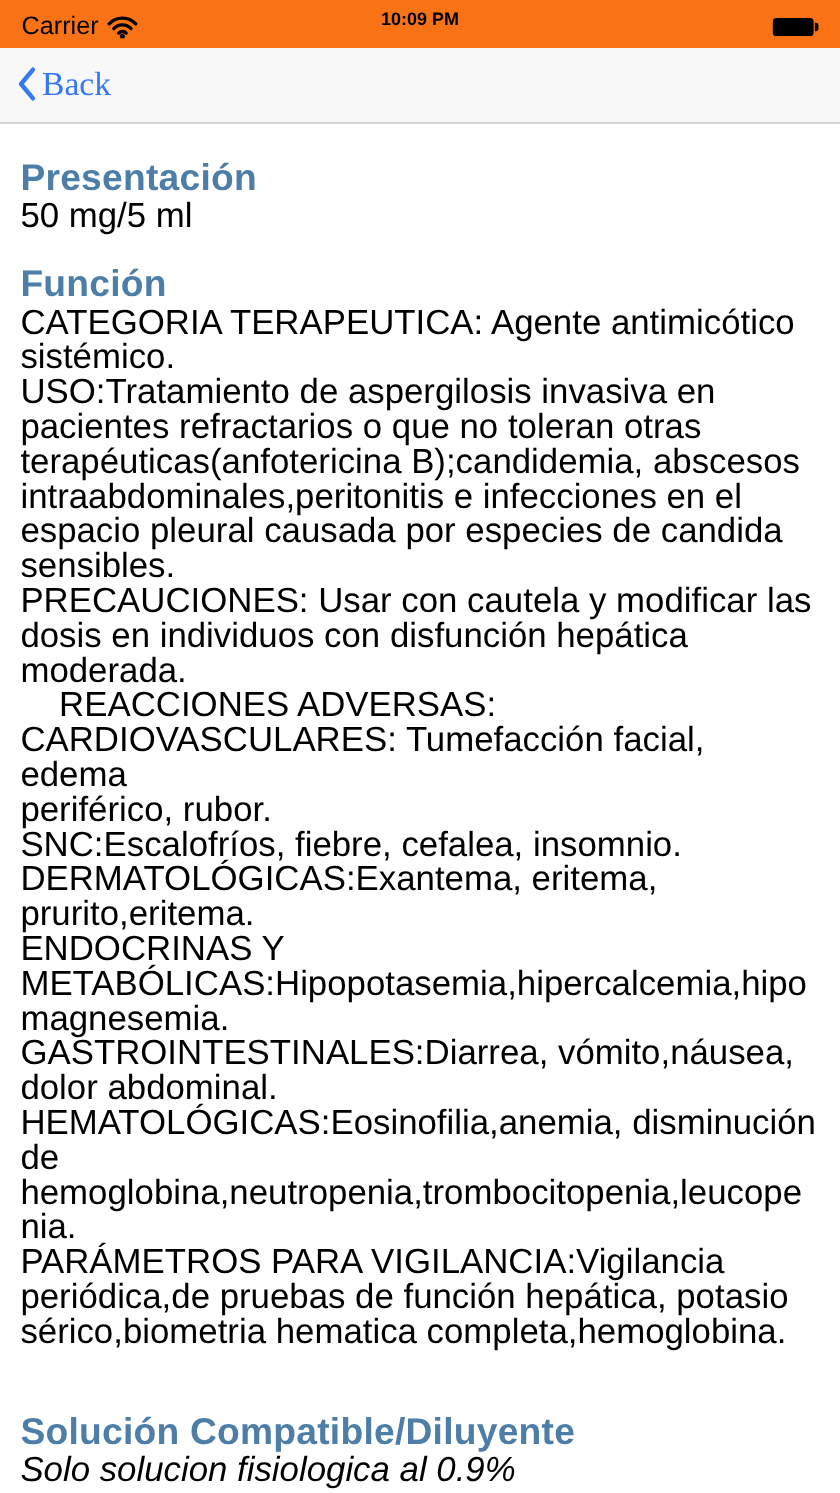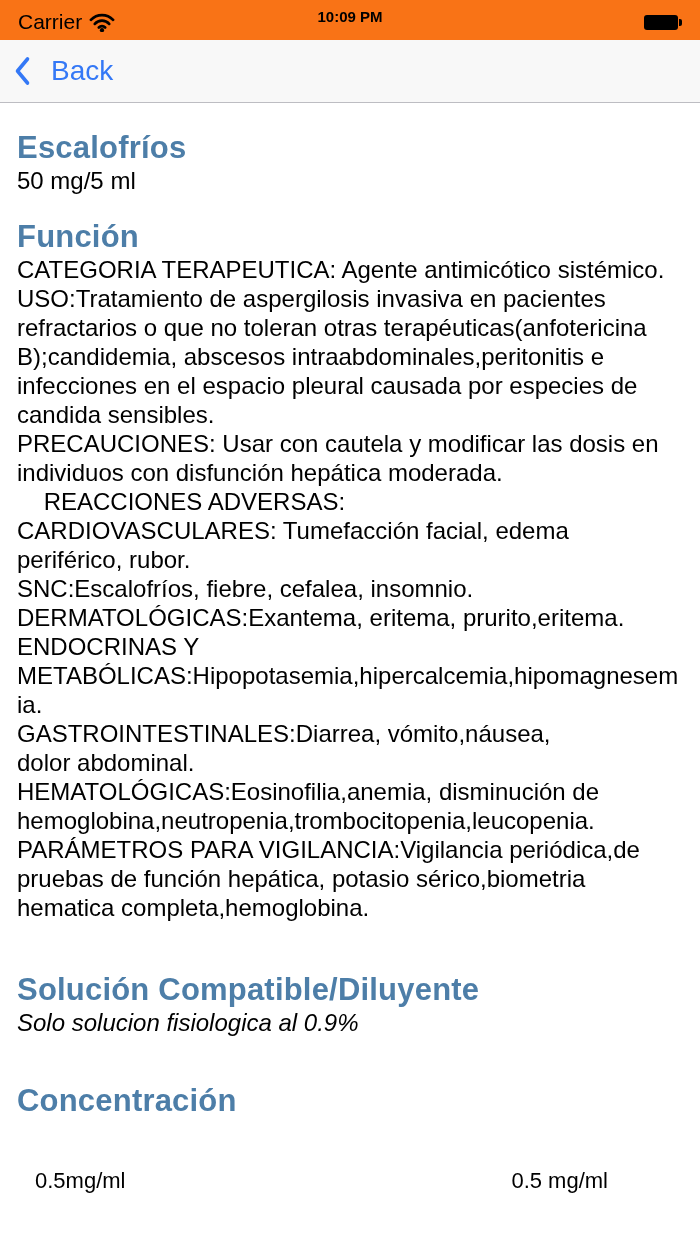--- a/index.html
+++ b/index.html
@@ -26,37 +26,37 @@
   .battery-body{width:34px;height:15px;background:#000;border-radius:3px;}
   .battery-tip{width:3px;height:7px;background:#000;border-radius:0 2px 2px 0;margin-left:1px;}
 
   
   .nav-bar{
     height:63px;background:var(--nav-bg);
     border-bottom:1px solid var(--hairline);
     display:flex;align-items:center;padding:0 14px;
   }
   .back{
-    display:flex;align-items:center;gap:20px;color:var(--link);
-    font-size:28px;cursor:pointer;user-select:none;
+    display:flex;gap:4px;color:var(--link);
+    font-size:28px;cursor:pointer;user-select:none;font-family:Liberation Serif, serif;
   }
   .back svg{display:block;}
 
   
   .content{padding:0 17px;}
   h2{
     font-size:31px;font-weight:700;color:var(--heading);
     margin:0 0 0 0;padding:0;letter-spacing:0.2px;
   }
   .h-presentacion{margin-top:27px;}
   .h-funcion{margin-top:24px;}
   .h-solucion{margin-top:50px;}
   .h-concentracion{margin-top:46px;}
   p.body-text{
-    font-size:24px;line-height:29px;margin:0;color:var(--text);
+    font-size:29px;line-height:29px;margin:0;color:var(--text);
   }
   .p-presentacion{margin-top:33px;}
   .p-funcion{margin-top:26px;white-space:pre-wrap;overflow-wrap:break-word;word-break:break-word;}
   .p-solucion{margin-top:33px;font-style:italic;}
   .conc-row{
     margin-top:47px;display:flex;justify-content:space-between;
     padding-left:18px;padding-right:75px;
     font-size:22px;line-height:29px;
   }
 </style>
@@ -88,21 +88,21 @@
     <div class="back">
       <svg width="17" height="30" viewBox="0 0 17 30">
         <polyline points="13.5,3 3.5,15 13.5,27" fill="none" stroke="currentColor" stroke-width="3.6" stroke-linecap="round" stroke-linejoin="round"></polyline>
       </svg>
       <span>Back</span>
     </div>
   </div>
 
   <div class="content">
 
-    <h2 class="h-presentacion">Escalofríos</h2>
+    <h2 class="h-presentacion">Presentación</h2>
     <p class="body-text p-presentacion">50 mg/5 ml</p>
 
     <h2 class="h-funcion">Función</h2>
     <p class="body-text p-funcion">CATEGORIA TERAPEUTICA: Agente antimicótico sistémico.
 USO:Tratamiento de aspergilosis invasiva en pacientes refractarios o que no toleran otras terapéuticas(anfotericina B);candidemia, abscesos intraabdominales,peritonitis e infecciones en el espacio pleural causada por especies de candida sensibles.
 PRECAUCIONES: Usar con cautela y modificar las dosis en individuos con disfunción hepática moderada.
     REACCIONES ADVERSAS:
 CARDIOVASCULARES: Tumefacción facial, edema
 periférico, rubor.
 SNC:Escalofríos, fiebre, cefalea, insomnio.

